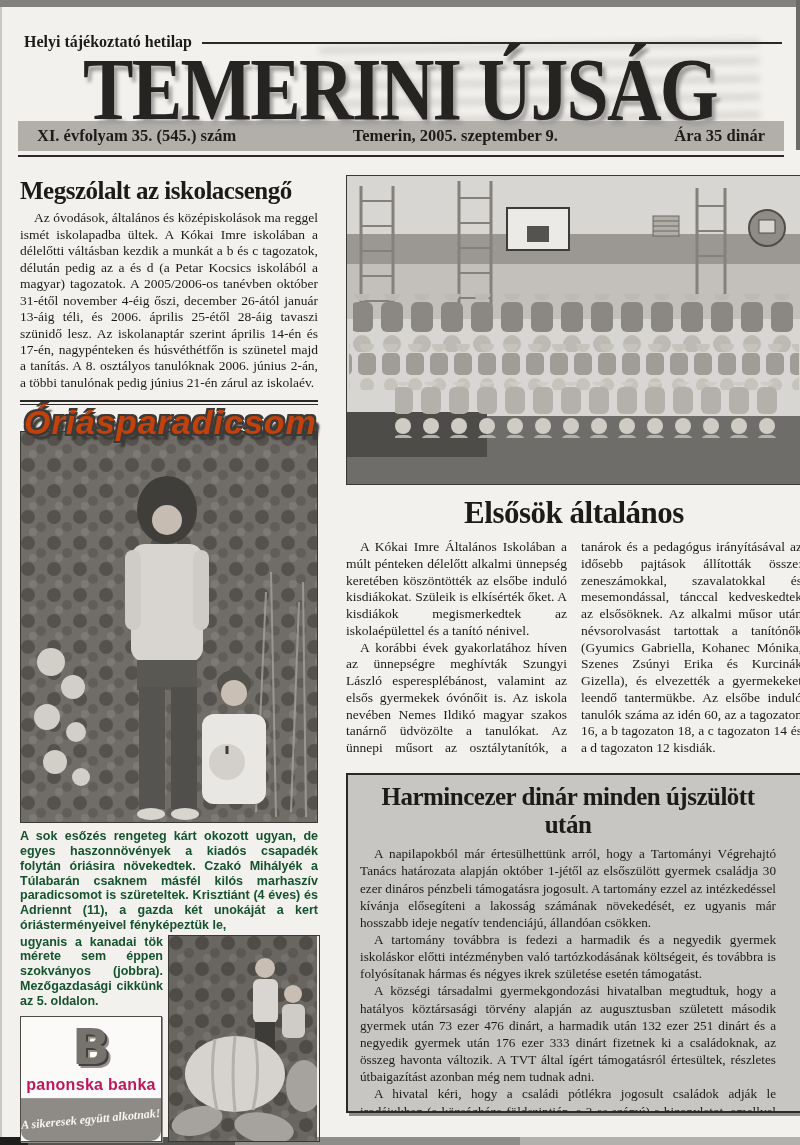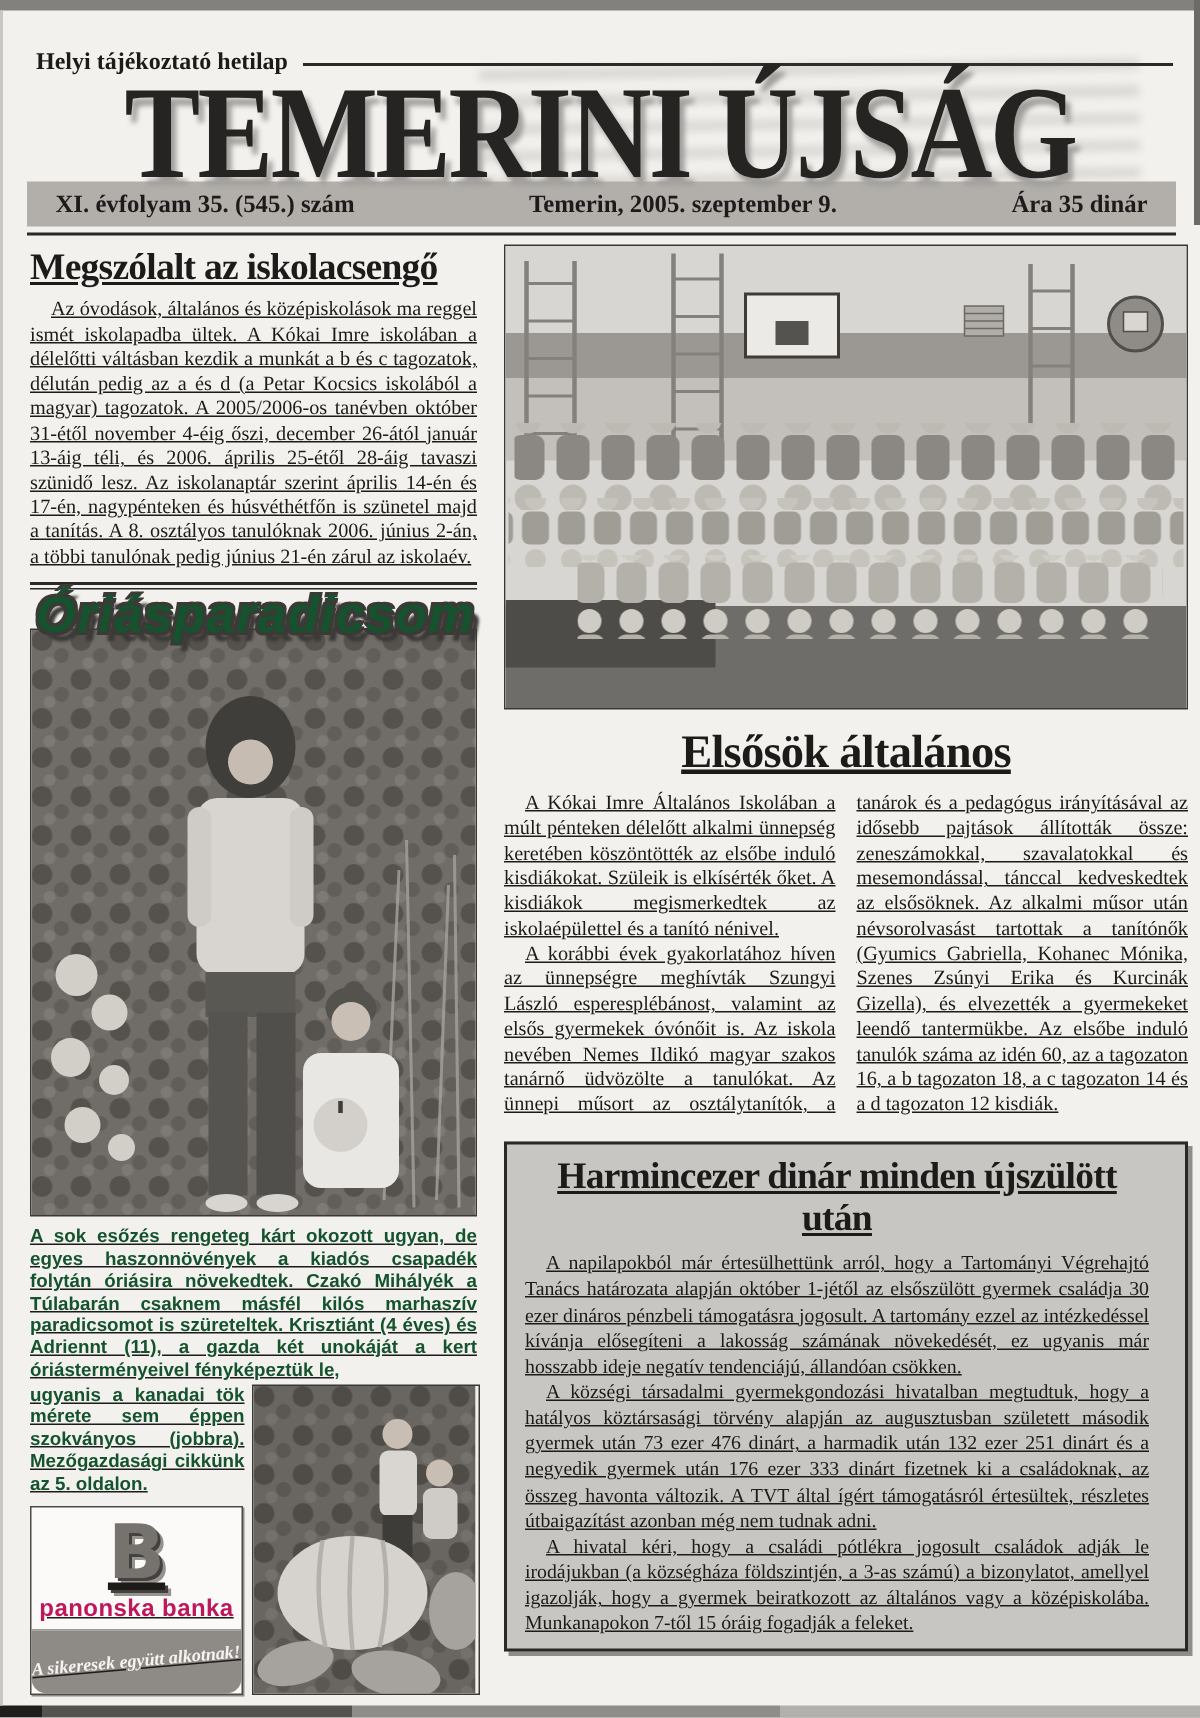--- a/index.html
+++ b/index.html
@@ -18,31 +18,31 @@
   .tagline{font-weight:bold;font-size:16px;white-space:nowrap;}
   .tagline-rule{flex:1;height:2px;background:#2a2927;margin-left:10px;margin-top:2px;}
   .masthead{position:relative;z-index:3;text-align:center;font-weight:bold;font-size:88px;
         line-height:.98;margin-top:-4px;transform:scaleX(.86);transform-origin:center;
         letter-spacing:-2px;color:#262422;text-shadow:4px 5px 4px #a19f9b;}
   .info-bar{position:relative;z-index:2;display:flex;justify-content:space-between;align-items:center;
         margin:-12px 16px 0 18px;background:#b2afab;height:30px;padding:0 19px;
         font-weight:bold;font-size:16.5px;}
   .info-rule{height:2px;background:#2a2927;margin:4px 16px 0 18px;}
   
-  .cols{display:flex;gap:18px;margin:6px 16px 0 20px;text-decoration:underline;}
+  .cols{display:flex;gap:28px;margin:18px 16px 0 20px;}
   .col-left{width:298px;flex:none;}
   .col-right{width:456px;flex:none;}
   h2.headline{font-size:25px;font-weight:bold;letter-spacing:-.5px;margin:2px 0 5px 0;}
   .body-text{font-size:13.5px;line-height:1.22;text-align:justify;margin:0;}
   .body-text .indent{text-indent:14px;display:block;}
   .sep-double{border-top:2px solid #2a2927;border-bottom:1px solid #2a2927;height:2px;margin:9px 0 2px 0;}
   
   .orias{position:relative;margin-top:26px;}
   .orias-title{position:absolute;top:-28px;left:4px;z-index:2;font-family:"Liberation Sans",sans-serif;
-        font-style:italic;font-weight:bold;font-size:34px;letter-spacing:1px;color:#14532d;
+        font-style:italic;font-weight:bold;font-size:34px;letter-spacing:1px;color:#c2410c;
         text-shadow:-2px -2px 0 #3c3a37,2px -2px 0 #3c3a37,-2px 2px 0 #3c3a37,2px 2px 0 #3c3a37,5px 6px 2px #3c3a37;text-align:right;}
   .photo-frame{border:1px solid #3a3835;line-height:0;}
   .caption{font-family:"Liberation Sans",sans-serif;font-weight:bold;font-size:12.5px;
         line-height:1.18;text-align:justify;color:#14532d;margin:6px 0 0 0;}
   .caption-row{display:flex;gap:5px;margin-top:2px;}
   .caption-left{width:143px;flex:none;}
   .pumpkin-wrap{width:150px;flex:none;}
   
   .ad-box{margin-top:8px;border:1.5px solid #4c4a47;background:#fbfaf8;width:140px;
         box-shadow:1px 1px 0 #8f8d89;}
@@ -252,19 +252,20 @@
       <h1 class="title-center">Elsősök általános</h1>
       <div class="two-col">
         <p>A Kókai Imre Általános Iskolában a múlt pénteken délelőtt alkalmi ünnepség keretében köszöntötték az elsőbe induló kisdiákokat. Szüleik is elkísérték őket. A kisdiákok megismerkedtek az iskolaépülettel és a tanító nénivel.</p>
         <p>A korábbi évek gyakorlatához híven az ünnepségre meghívták Szungyi László esperesplébánost, valamint az elsős gyermekek óvónőit is. Az iskola nevében Nemes Ildikó magyar szakos tanárnő üdvözölte a tanulókat. Az ünnepi műsort az osztálytanítók, a tanárok és a pedagógus irányításával az idősebb pajtások állították össze: zeneszámokkal, szavalatokkal és mesemondással, tánccal kedveskedtek az elsősöknek. Az alkalmi műsor után névsorolvasást tartottak a tanítónők (Gyumics Gabriella, Kohanec Mónika, Szenes Zsúnyi Erika és Kurcinák Gizella), és elvezették a gyermekeket leendő tantermükbe. Az elsőbe induló tanulók száma az idén 60, az a tagozaton 16, a b tagozaton 18, a c tagozaton 14 és a d tagozaton 12 kisdiák.</p>
 
       </div>
 
       <div class="boxed">
         <h2>Harmincezer dinár minden újszülött után</h2>
         <p>A napilapokból már értesülhettünk arról, hogy a Tartományi Végrehajtó Tanács határozata alapján október 1-jétől az elsőszülött gyermek családja 30 ezer dináros pénzbeli támogatásra jogosult. A tartomány ezzel az intézkedéssel kívánja elősegíteni a lakosság számának növekedését, ez ugyanis már hosszabb ideje negatív tendenciájú, állandóan csökken.</p>
+        <p>A tartomány továbbra is fedezi a harmadik és a negyedik gyermek iskoláskor előtti intézményben való tartózkodásának költségeit, és továbbra is folyósítanak hármas és négyes ikrek születése esetén támogatást.</p>
         <p>A községi társadalmi gyermekgondozási hivatalban megtudtuk, hogy a hatályos köztársasági törvény alapján az augusztusban született második gyermek után 73 ezer 476 dinárt, a harmadik után 132 ezer 251 dinárt és a negyedik gyermek után 176 ezer 333 dinárt fizetnek ki a családoknak, az összeg havonta változik. A TVT által ígért támogatásról értesültek, részletes útbaigazítást azonban még nem tudnak adni.</p>
         <p>A hivatal kéri, hogy a családi pótlékra jogosult családok adják le irodájukban (a községháza földszintjén, a 3-as számú) a bizonylatot, amellyel igazolják, hogy a gyermek beiratkozott az általános vagy a középiskolába. Munkanapokon 7-től 15 óráig fogadják a feleket.</p>
       </div>
     </div>
   </div>
 
 </div>
 
 </body></html>

